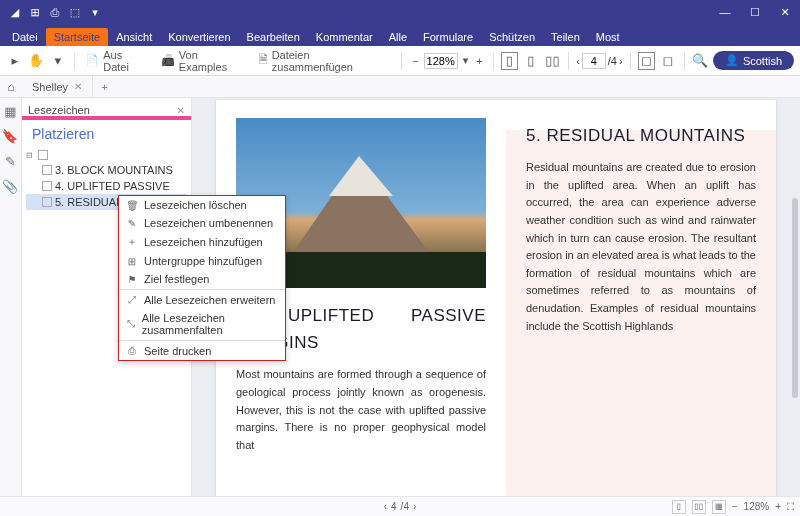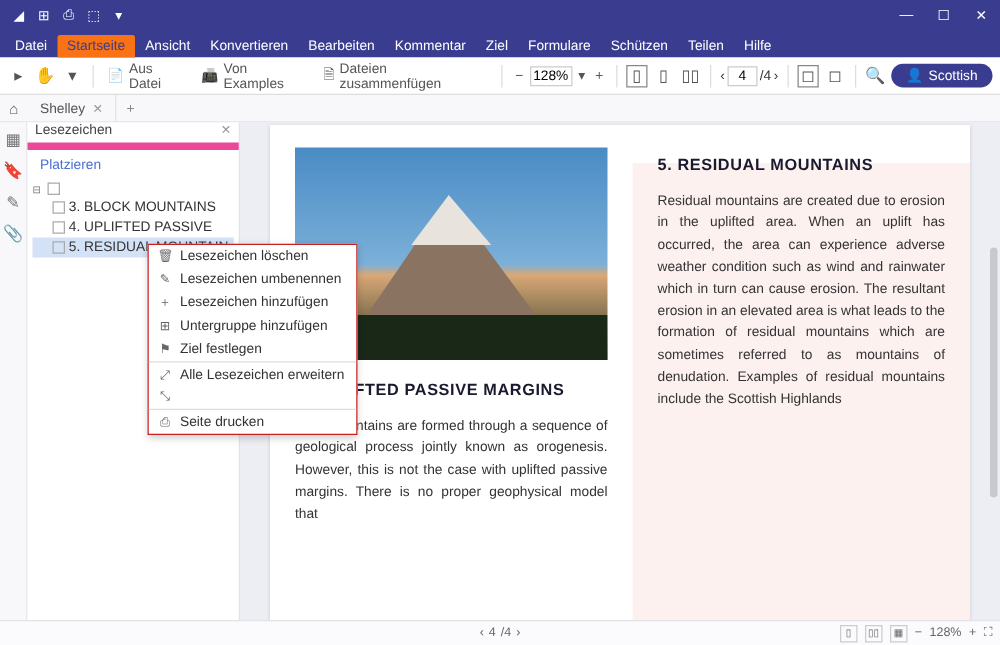--- a/index.html
+++ b/index.html
@@ -27,39 +27,39 @@
 .tabbar{height:22px;background:#f8f8fa;border-bottom:1px solid #e3e3e8;display:flex;align-items:center}
 .home-icon{width:22px;height:22px;display:flex;align-items:center;justify-content:center;font-size:12px;color:#555}
 .tab{padding:0 10px;height:22px;display:flex;align-items:center;gap:6px;font-size:11px;color:#555;border-right:1px solid #e3e3e8}
 .tab .x{font-size:10px;color:#999}
 .add-tab{width:22px;text-align:center;color:#888}
 .main{display:flex;height:418px}
 .rail{width:22px;background:#f8f8fa;border-right:1px solid #e3e3e8;display:flex;flex-direction:column;align-items:center;padding-top:6px;gap:10px}
 .rail span{font-size:13px;color:#777;cursor:pointer}
 .rail span.active{color:#3a3d8f}
 .sidebar{width:170px;background:#fff;border-right:1px solid #e3e3e8;display:flex;flex-direction:column}
-.sb-head{height:22px;border-bottom:6px solid #ec4899;display:flex;align-items:flex-start;padding:0 6px;font-size:11px;color:#444}
+.sb-head{height:22px;border-bottom:4px solid #ec4899;display:flex;align-items:flex-end;padding:0 6px;font-size:11px;color:#444}
 .sb-head .x{margin-left:auto;color:#999;font-size:10px}
-.sb-link{color:#4a6fd4;font-size:11px;padding:6px 10px;cursor:pointer}
+.sb-link{color:#4a6fd4;font-size:14px;padding:6px 10px;cursor:pointer}
 .tree{padding:0 4px;font-size:11px;color:#333}
 .tree-item{display:flex;align-items:center;gap:3px;padding:2px 0;cursor:pointer;white-space:nowrap;overflow:hidden}
 .tree-item.child{padding-left:16px}
 .tree-item.sel{background:#d4e2f7}
 .toggle{width:9px;font-size:8px;color:#777;display:inline-block}
 .bm{width:10px;height:10px;border:1px solid #aaa;display:inline-block}
 .content{flex:1;background:#eceef3;position:relative;overflow:hidden;display:flex;justify-content:center}
 .page{width:560px;background:#fff;margin-top:2px;box-shadow:0 1px 3px rgba(0,0,0,.15);display:flex;position:relative;height:100%}
 .col{padding:18px 20px 10px;font-size:11px;line-height:1.6;color:#333;text-align:justify}
 .col.left{width:290px}
 .col.right{width:270px;background:linear-gradient(#fff 0,#fff 30px,#fdf1f0 30px,#fdf1f0 100%)}
 .img{width:250px;height:170px;background:linear-gradient(180deg,#4a8bc5 0%,#7bb0d8 55%,#d9a876 60%,#2a3828 100%);position:relative;margin-bottom:14px;overflow:hidden}
 .peak{position:absolute;bottom:36px;left:50%;transform:translateX(-50%);width:0;height:0;border-left:65px solid transparent;border-right:70px solid transparent;border-bottom:95px solid #8a7360}
 .snow{position:absolute;bottom:92px;left:50%;transform:translateX(-50%);width:0;height:0;border-left:30px solid transparent;border-right:34px solid transparent;border-bottom:40px solid #e8e3dc}
 .trees{position:absolute;bottom:0;left:0;right:0;height:36px;background:#1a2818}
-h4{font-size:13px;font-weight:700;letter-spacing:.5px;margin:4px 0 10px;color:#1a1a2e}
+h4{font-size:17px;font-weight:400;letter-spacing:.5px;margin:4px 0 10px;color:#1a1a2e}
 .ctx{position:absolute;left:118px;top:195px;width:168px;background:#fff;border:1px solid #c72020;box-shadow:0 2px 6px rgba(0,0,0,.2);z-index:50;font-size:11px}
 .ctx-item{display:flex;align-items:center;gap:6px;padding:3px 7px;cursor:pointer;color:#333}
 .ctx-sep{height:1px;background:#ddd;margin:1px 0}
 .ctx-icon{width:12px;font-size:10px;color:#666;text-align:center}
 .statusbar{position:absolute;bottom:0;left:0;right:0;height:20px;background:#fbfbfd;border-top:1px solid #e3e3e8;display:flex;align-items:center;font-size:10px;color:#666;padding:0 6px}
 .sb-center{position:absolute;left:50%;transform:translateX(-50%);display:flex;align-items:center;gap:4px}
 .sb-right{margin-left:auto;display:flex;align-items:center;gap:6px}
 .sb-ico{width:14px;height:14px;border:1px solid #ccc;display:flex;align-items:center;justify-content:center;font-size:8px}
 .vscroll{position:absolute;right:2px;top:100px;width:6px;height:200px;background:#c8c8d0;border-radius:3px}
 </style>
@@ -81,25 +81,25 @@
   </div>
 </div>
 
 <div class="menubar">
   <span>Datei</span>
   <span class="active">Startseite</span>
   <span>Ansicht</span>
   <span>Konvertieren</span>
   <span>Bearbeiten</span>
   <span>Kommentar</span>
-  <span>Ziel</span>
+  <span>Alle</span>
   <span>Formulare</span>
   <span>Schützen</span>
   <span>Teilen</span>
-  <span>Hilfe</span>
+  <span>Most</span>
 </div>
 
 <div class="toolbar">
   <span class="tb-icon">▸</span>
   <span class="tb-icon">✋</span>
   <span class="tb-icon">▾</span>
   <span class="tb-sep"></span>
   <span class="tb-btn">📄 <span>Aus Datei</span></span>
   <span class="tb-btn">📠 <span>Von Examples</span></span>
   <span class="tb-btn">🗎 <span>Dateien zusammenfügen</span></span>
@@ -211,20 +211,21 @@
       <span class="ctx-icon">⚑</span>
       <span>Ziel festlegen</span>
     </div>
   <div class="ctx-sep"></div>
   <div class="ctx-item">
       <span class="ctx-icon">⤢</span>
       <span>Alle Lesezeichen erweitern</span>
     </div>
   <div class="ctx-item">
       <span class="ctx-icon">⤡</span>
+      <span>Alle Lesezeichen zusammenfalten</span>
     </div>
   <div class="ctx-sep"></div>
   <div class="ctx-item">
       <span class="ctx-icon">⎙</span>
       <span>Seite drucken</span>
     </div>
 </div>
 
 <div class="statusbar">
   <div class="sb-center">

